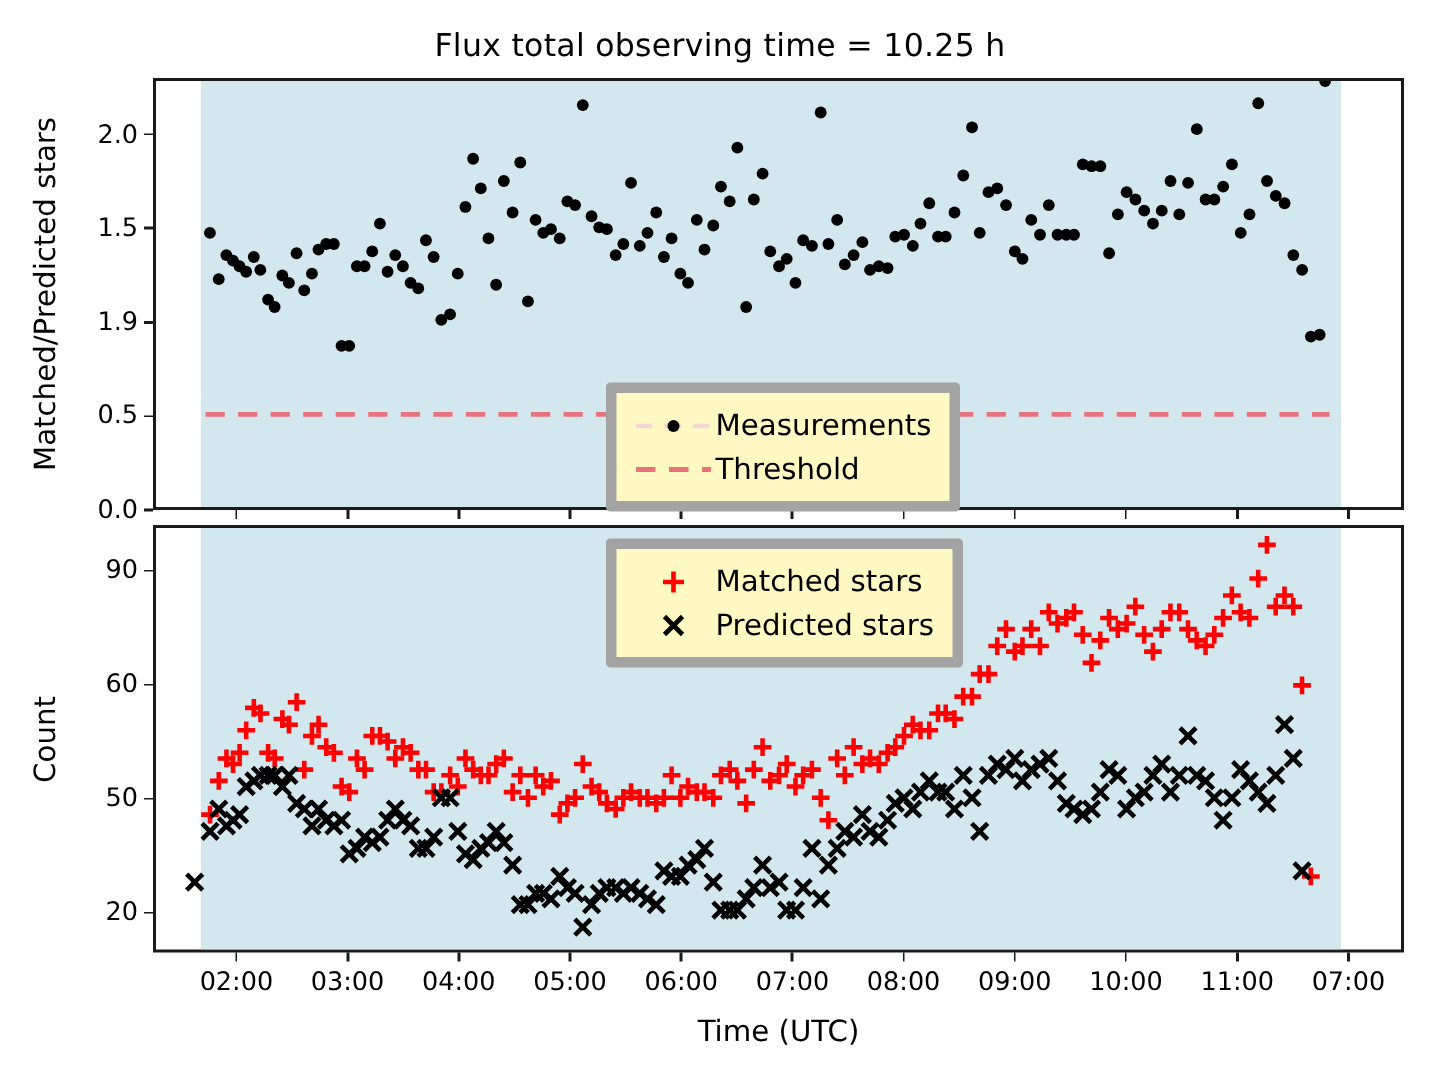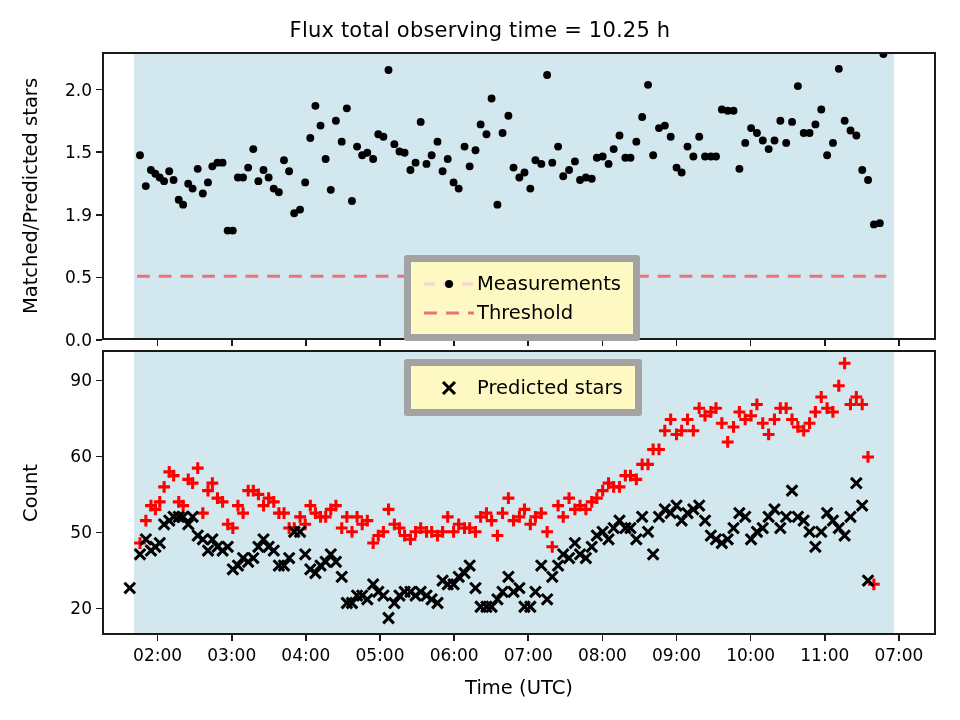--- a/index.html
+++ b/index.html
@@ -627,20 +627,28 @@
       <div class="tick-mark xtick-mark" style="left:898.1333333333334px;top:635px;"></div>
       <div class="tick-label xtick-label" style="left:898.9333333333334px;top:645px;">07:00</div>
     </div>
   <div class="axis-title ylabel" id="ylabel-bottom" style="left: 30px; top: 492.5px; transform: rotate(-90deg) translate(-50%, -50%);">Count</div>
   <div class="axis-title" id="xlabel-bottom" style="left: 519px; top: 676px; transform: translateX(-50%);">Time (UTC)</div>
 
   <div class="legend" id="legend-bottom" style="left: 404px; top: 359px;">
       <div class="legend-row">
         <span class="legend-key">
           <svg width="22" height="22">
+            <path d="M4 11 H18 M11 4 V18" stroke="#ff0000" stroke-width="3.1"></path>
+          </svg>
+        </span>
+        <span class="legend-text">Matched stars</span>
+      </div>
+      <div class="legend-row">
+        <span class="legend-key">
+          <svg width="22" height="22">
             <path d="M5 5 L17 17 M17 5 L5 17" stroke="#000000" stroke-width="3.1"></path>
           </svg>
         </span>
         <span class="legend-text">Predicted stars</span>
       </div>
     </div>
 
 </div>
 
 </body></html>

